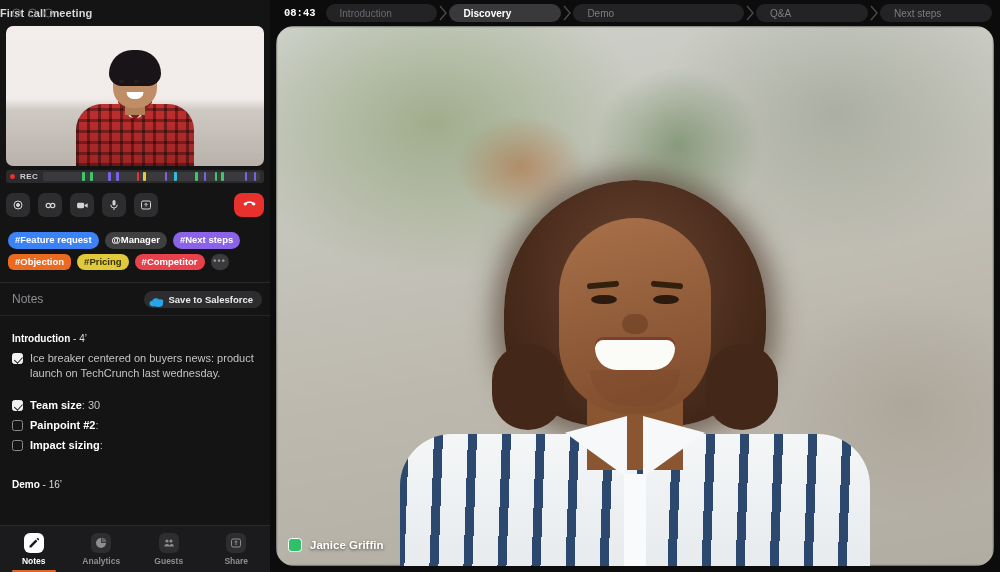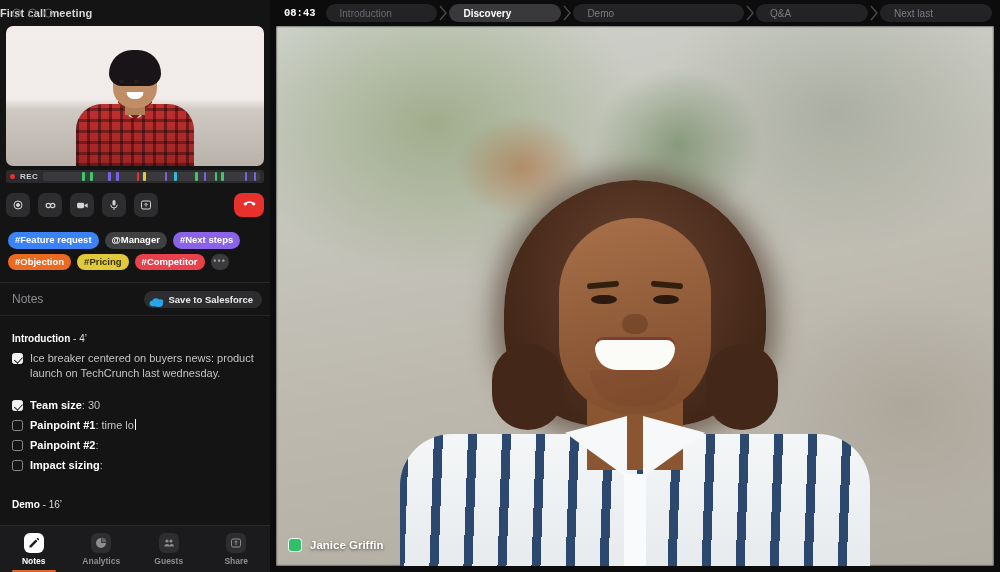--- a/index.html
+++ b/index.html
@@ -96,21 +96,21 @@
   .right { flex:1 1 auto; height:572px; position:relative; background:#0c0c0d;text-align:right; }
   .agenda { height:26px; display:flex; align-items:center; padding:0 8px 0 14px; gap:0; }
   .timer { font-size:10.5px; font-weight:bold; color:#fff; font-family:"Liberation Mono", monospace; margin-right:10px; flex:0 0 auto; }
   .ag-list { flex:1 1 auto; display:flex; align-items:center; height:18px; }
   .ag-pill { height:18px; border-radius:9px; background:#232325; display:flex; align-items:center; padding:0 0 0 14px; font-size:10px; color:#7e7e82; white-space:nowrap; }
   .ag-pill.done { color:#6a6a6e; }
   .ag-pill.active { background:#39393c; color:#fff; font-weight:bold; }
   .ag-sep { flex:0 0 auto; width:12px; height:18px; display:flex; align-items:center; justify-content:center; color:#4a4a4e; }
   .ag-sep svg { display:block; }
 
-  .stage { position:absolute; left:6px; right:6px; top:26px; bottom:6px; border-radius:0; overflow:hidden; background:#0f0f10; }
+  .stage { position:absolute; left:6px; right:6px; top:26px; bottom:6px; border-radius:18px; overflow:hidden; background:#0f0f10; }
   .stage-bg { position:absolute; inset:0;
     background:
       radial-gradient(ellipse 300px 220px at 22% 18%, rgba(126,150,96,.55), rgba(126,150,96,0) 70%),
       radial-gradient(ellipse 260px 200px at 78% 16%, rgba(120,130,110,.35), rgba(0,0,0,0) 70%),
       radial-gradient(ellipse 120px 110px at 56% 22%, rgba(86,120,70,.55), rgba(0,0,0,0) 70%),
       radial-gradient(ellipse 90px 70px at 34% 26%, rgba(196,104,62,.65), rgba(0,0,0,0) 72%),
       radial-gradient(ellipse 200px 160px at 88% 70%, rgba(150,140,128,.35), rgba(0,0,0,0) 70%),
       linear-gradient(170deg, #cfd2cb 0%, #c6c6bd 30%, #bdb9ae 58%, #b2ada2 100%);
     filter:blur(1px); }
   .sub { position:absolute; left:50%; transform:translateX(-50%); }
@@ -242,21 +242,21 @@
             <path d="M12 8.6c-3.4 0-6.6 1-8.8 2.7-.7.5-.8 1.5-.3 2.2l1 1.2c.5.6 1.3.7 1.9.3l2-1.3c.4-.3.6-.7.6-1.2v-1c2.3-.6 4.9-.6 7.2 0v1c0 .5.2.9.6 1.2l2 1.3c.6.4 1.4.3 1.9-.3l1-1.2c.5-.7.4-1.7-.3-2.2C18.6 9.6 15.4 8.6 12 8.6z"></path>
           </svg>
         </span>
       </span>
     </div>
 
     <div class="tags" id="tags">
         <span class="tag" style="background: #3b82f6;">#Feature request</span>
         <span class="tag" style="background: #404040;">@Manager</span>
         <span class="tag" style="background: rgb(138, 99, 232);">#Next steps</span>
-        <span class="tag" style="background: rgb(234, 106, 34);">#Objection</span>
+        <span class="tag" style="background: rgb(234, 106, 34); border-radius: 6px;">#Objection</span>
         <span class="tag" style="background: rgb(224, 201, 58); color: rgb(58, 50, 8);">#Pricing</span>
         <span class="tag" style="background: rgb(232, 65, 75);">#Competitor</span>
         <span class="tag tag-more">•••</span>
       </div>
 
     <div class="divider"></div>
 
     <div class="notes-head">
       <span class="notes-title">Notes</span>
       <span class="sfbtn">
@@ -278,24 +278,20 @@
           <span class="cb on"></span>
           <span class="row-txt"><span class="val">Ice breaker centered on buyers news: product launch on TechCrunch last wednesday.</span></span>
         </div>
         <div class="gap"></div>
         <div class="row">
           <span class="cb on"></span>
           <span class="row-txt"><b>Team size</b><span class="val">: 30</span></span>
         </div>
         <div class="row">
           <span class="cb"></span>
-          <span class="row-txt"><b>Painpoint #1</b><span class="val">: time lo</span><span class="caret"></span></span>
-        </div>
-        <div class="row">
-          <span class="cb"></span>
           <span class="row-txt"><b>Painpoint #2</b><span class="val">:</span></span>
         </div>
         <div class="row">
           <span class="cb"></span>
           <span class="row-txt"><b>Impact sizing</b><span class="val">:</span></span>
         </div>
         <div class="gap"></div>
         <div class="sec-h"><b>Demo</b><span class="dur"> - 16’</span></div>
       </div>
 
@@ -364,21 +360,21 @@
             <svg width="8" height="16" viewBox="0 0 8 16" fill="none" stroke="currentColor" stroke-width="1.4">
               <path d="M1 1l6 7-6 7"></path>
             </svg>
           </span>
           <span class="ag-pill " style="flex: 1 1 0px;">Q&amp;A</span>
           <span class="ag-sep">
             <svg width="8" height="16" viewBox="0 0 8 16" fill="none" stroke="currentColor" stroke-width="1.4">
               <path d="M1 1l6 7-6 7"></path>
             </svg>
           </span>
-          <span class="ag-pill " style="flex: 1 1 0px;">Next last</span>
+          <span class="ag-pill " style="flex: 1 1 0px;">Next steps</span>
         </span>
     </div>
 
     <div class="stage">
       <div class="stage-bg"></div>
       <div class="sub j-hair"></div>
       <div class="sub j-body"></div>
       <div class="j-placket"></div>
       <div class="sub j-neck"></div>
       <div class="j-collarL"></div>

